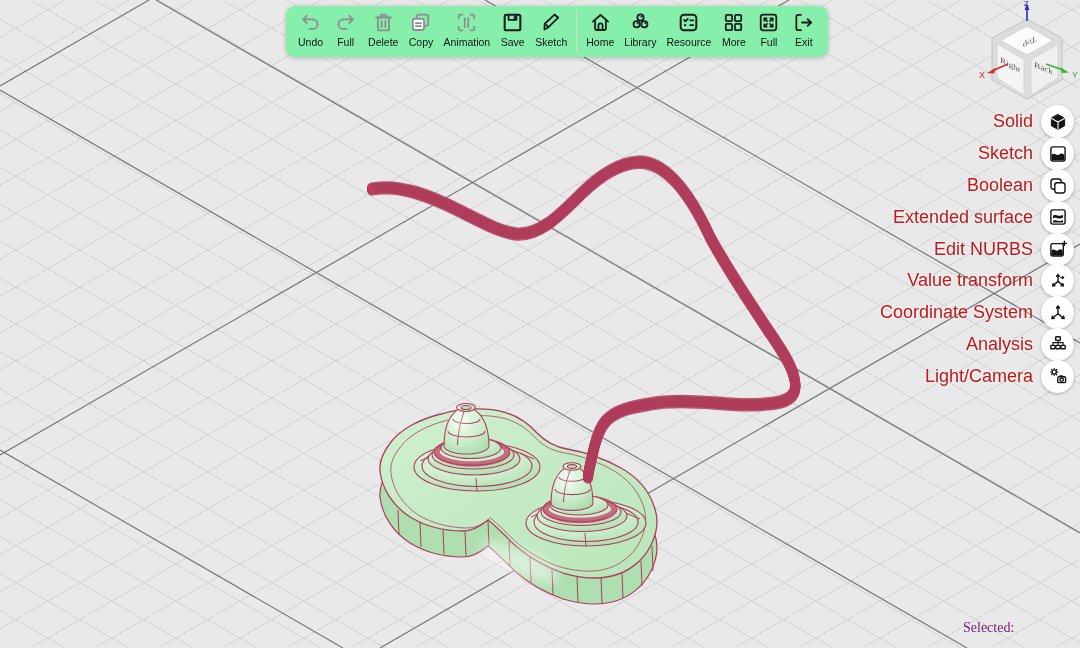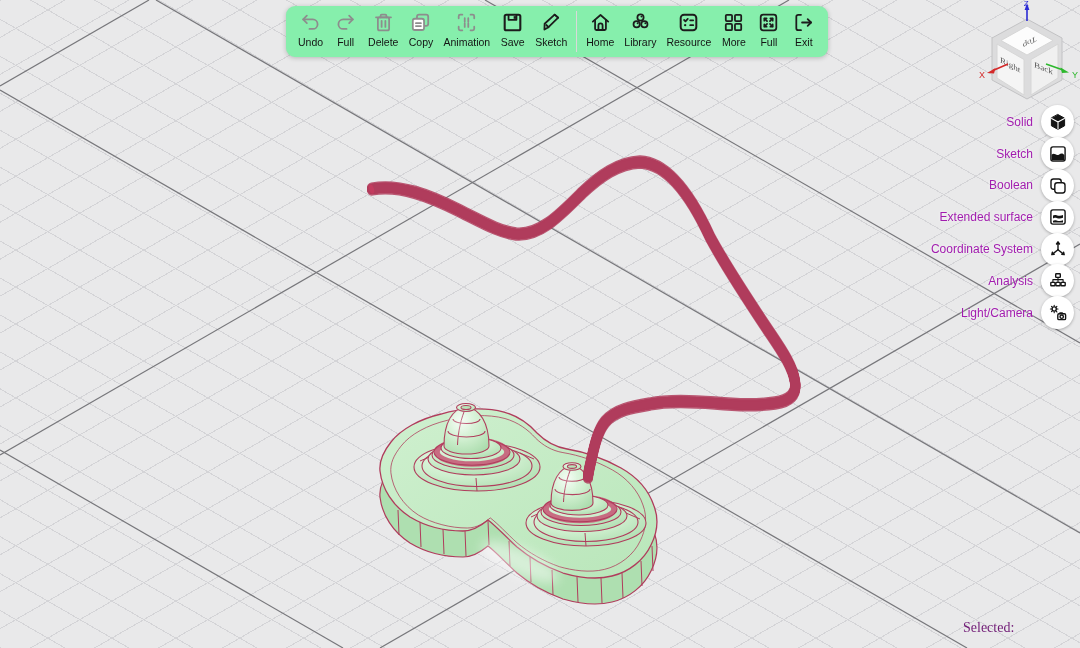--- a/index.html
+++ b/index.html
@@ -28,21 +28,21 @@
     padding:1px 5px; cursor:pointer; color:#1c1c1c; border-radius:6px;
   }
   .tb-item.muted { color:#8d8d8d; }
   .tb-ic svg { width:25px; height:25px; display:block; }
   .tb-lb { font-size:10.5px; color:#141414; line-height:1.15; margin-top:1px; white-space:nowrap; }
   .tb-div { width:1px; background:#d9d9d9; align-self:stretch; margin:2px 4px; }
 
   
   #right-menu { position:absolute; right:6px; top:106px; display:flex; flex-direction:column; }
   .rm-row { display:flex; align-items:center; justify-content:flex-end; gap:8px; height:31.8px; cursor:pointer; }
-  .rm-label { font-size:12px; color:#a21caf; text-shadow:0 0 3px rgba(255,255,255,.9); white-space:nowrap; }
+  .rm-label { font-size:18px; color:#b91c1c; text-shadow:0 0 3px rgba(255,255,255,.9); white-space:nowrap; }
   .rm-circle {
     width:33px; height:33px; border-radius:50%; background:#fff; flex:0 0 33px;
     box-shadow:0 1px 3px rgba(0,0,0,.28);
     display:flex; align-items:center; justify-content:center; color:#141414;
   }
   .rm-circle svg { width:20px; height:20px; display:block; }
 
   
   #view-cube { position:absolute; left:975px; top:0; width:105px; height:105px; cursor:pointer; }
   #view-cube text.face { font-family:"Liberation Serif", serif; fill:#5a5a5a; }
@@ -354,20 +354,41 @@
       <span class="rm-label">Extended surface</span>
       <span class="rm-circle">
         <svg viewBox="0 0 20 20" fill="none" stroke="currentColor" stroke-width="1.4" stroke-linecap="round" stroke-linejoin="round" xmlns="http://www.w3.org/2000/svg">
           <rect x="2.9" y="2.9" width="14.2" height="14.2" rx="2"></rect>
           <path d="M5 8.6c2.6-2 5.4 1.6 10-.6v2.8c-4.6 2.2-7.4-1.4-10 .6Z" fill="currentColor" stroke="none"></path>
           <path d="M5 13.8c2.6-2 5.4 1.6 10-.6v2.4H5Z" fill="currentColor" stroke="none"></path>
         </svg>
       </span>
     </div>
     <div class="rm-row">
+      <span class="rm-label">Edit NURBS</span>
+      <span class="rm-circle">
+        <svg viewBox="0 0 20 20" fill="none" stroke="currentColor" stroke-width="1.4" stroke-linecap="round" stroke-linejoin="round" xmlns="http://www.w3.org/2000/svg">
+          <rect x="2.9" y="4.6" width="12.4" height="12.4" rx="2"></rect>
+          <path d="M3.5 16.4v-4.9c2.6-2.6 4.4 1.6 7-.4 1.3-1 2.8-1.2 4.2.6v4.7Z" fill="currentColor" stroke="none"></path>
+          <path d="M16.4 2.2v4.2M14.3 4.3h4.2" stroke-width="1.3"></path>
+        </svg>
+      </span>
+    </div>
+    <div class="rm-row">
+      <span class="rm-label">Value transform</span>
+      <span class="rm-circle">
+        <svg viewBox="0 0 20 20" fill="none" stroke="currentColor" stroke-width="1.4" stroke-linecap="round" stroke-linejoin="round" xmlns="http://www.w3.org/2000/svg">
+          <path d="M10 10.4V3.4M10 3.4 8.6 5.3M10 3.4l1.4 1.9"></path>
+          <path d="M10 10.4 4.6 14.9M4.6 14.9l.5-2.2M4.6 14.9l2.3-.2"></path>
+          <path d="M10 10.4l5.4 4.5M15.4 14.9l-.5-2.2M15.4 14.9l-2.3-.2"></path>
+          <path d="M12.6 6.6h3.2l-1.1-1.1M15.8 6.6l-1.1 1.1" stroke-width="1.1"></path>
+        </svg>
+      </span>
+    </div>
+    <div class="rm-row">
       <span class="rm-label">Coordinate System</span>
       <span class="rm-circle">
         <svg viewBox="0 0 20 20" fill="none" stroke="currentColor" stroke-width="1.4" stroke-linecap="round" stroke-linejoin="round" xmlns="http://www.w3.org/2000/svg">
           <path d="M10 10.8V3M10 3 8.5 5M10 3l1.5 2"></path>
           <path d="M10 10.8 3.8 15.6M3.8 15.6l.6-2.3M3.8 15.6l2.4-.3"></path>
           <path d="M10 10.8l6.2 4.8M16.2 15.6l-.6-2.3M16.2 15.6l-2.4-.3"></path>
         </svg>
       </span>
     </div>
     <div class="rm-row">

